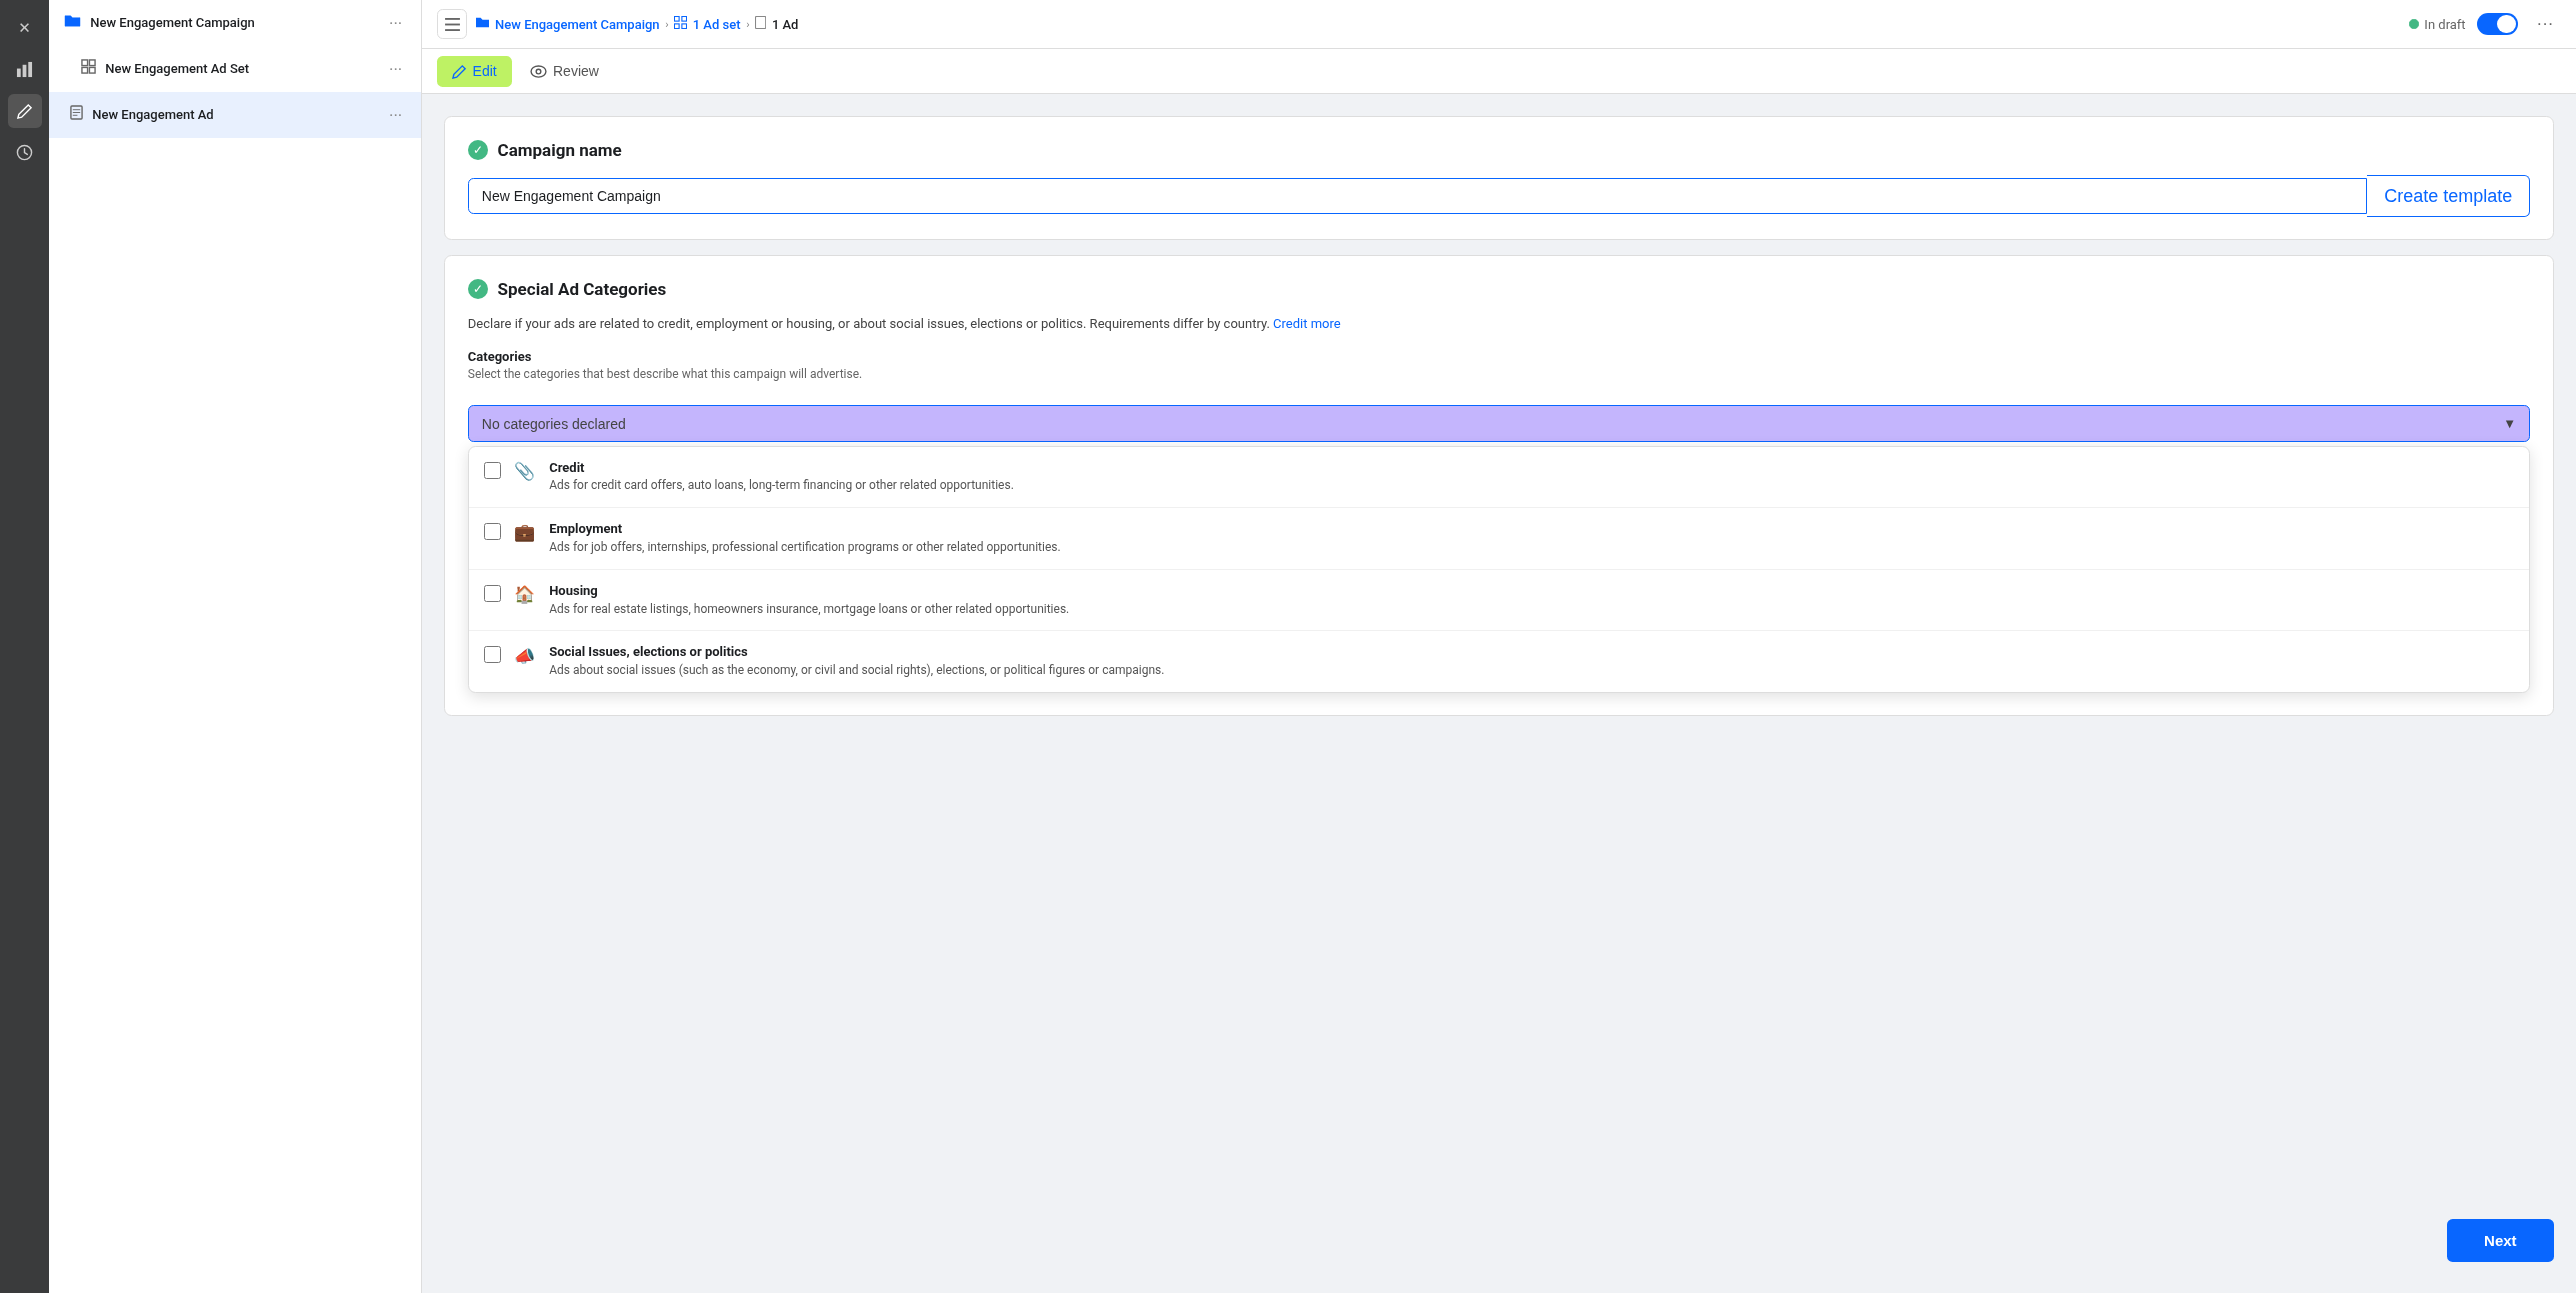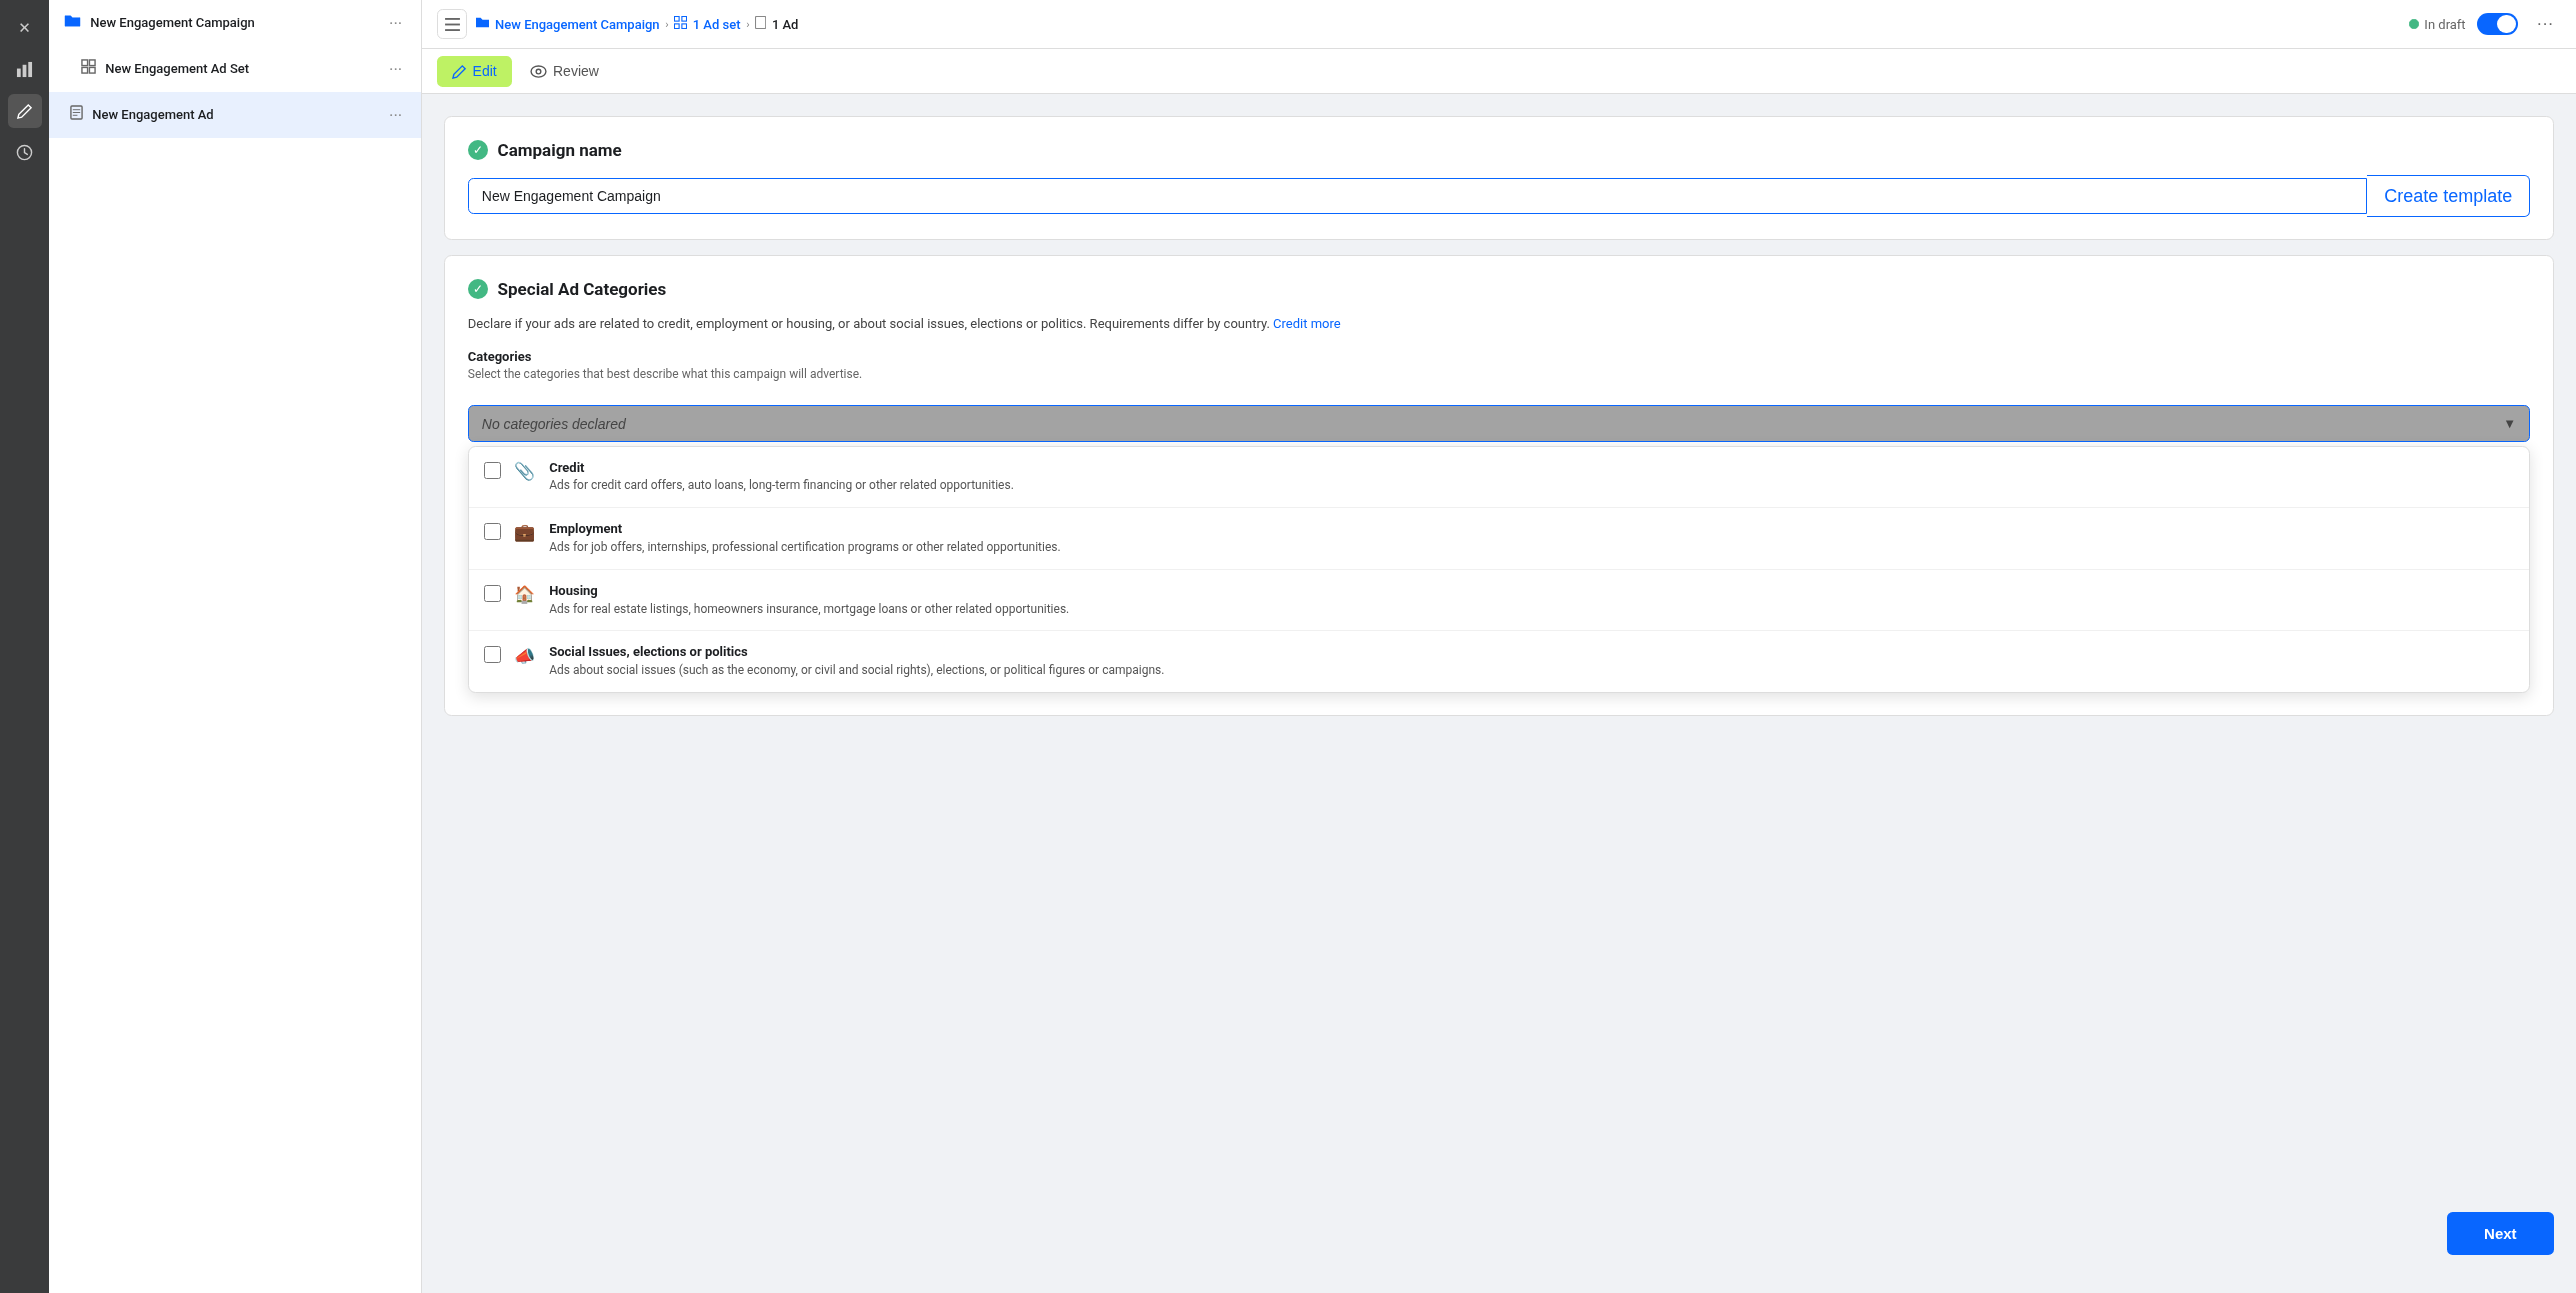--- a/index.html
+++ b/index.html
@@ -273,29 +273,28 @@
     }
     .dropdown-wrapper {
       position: relative;
       margin-bottom: 0;
     }
     .dropdown-btn {
       width: 100%;
       border: 1.9px solid #0866ff;
       border-radius: 5.6px;
       padding: 9.3px 13px;
-      background: #a3a3a3;
+      background: #c4b5fd;
       font-size: 14px;
       color: #444;
       text-align: left;
       cursor: pointer;
       display: flex;
       align-items: center;
       justify-content: space-between;
-      font-style: italic;
     }
     .dropdown-chevron { color: #444; font-size: 13px; }
 
     
     .dropdown-menu {
       background: #fff;
       border: 0.9px solid #ddd;
       border-radius: 7.5px;
       box-shadow: 0 3.7px 15px rgba(0,0,0,0.12);
       margin-top: 3.7px;
@@ -339,21 +338,21 @@
     }
     .dropdown-option-desc {
       font-size: 12px;
       color: #555;
       line-height: 1.4;
     }
 
     
     .next-btn {
       position: fixed;
-      bottom: 38px;
+      bottom: 31px;
       right: 22.4px;
       background: #0866ff;
       color: #fff;
       border: none;
       border-radius: 5.6px;
       padding: 13px 37px;
       font-size: 15px;
       font-weight: 600;
       cursor: pointer;
     }

